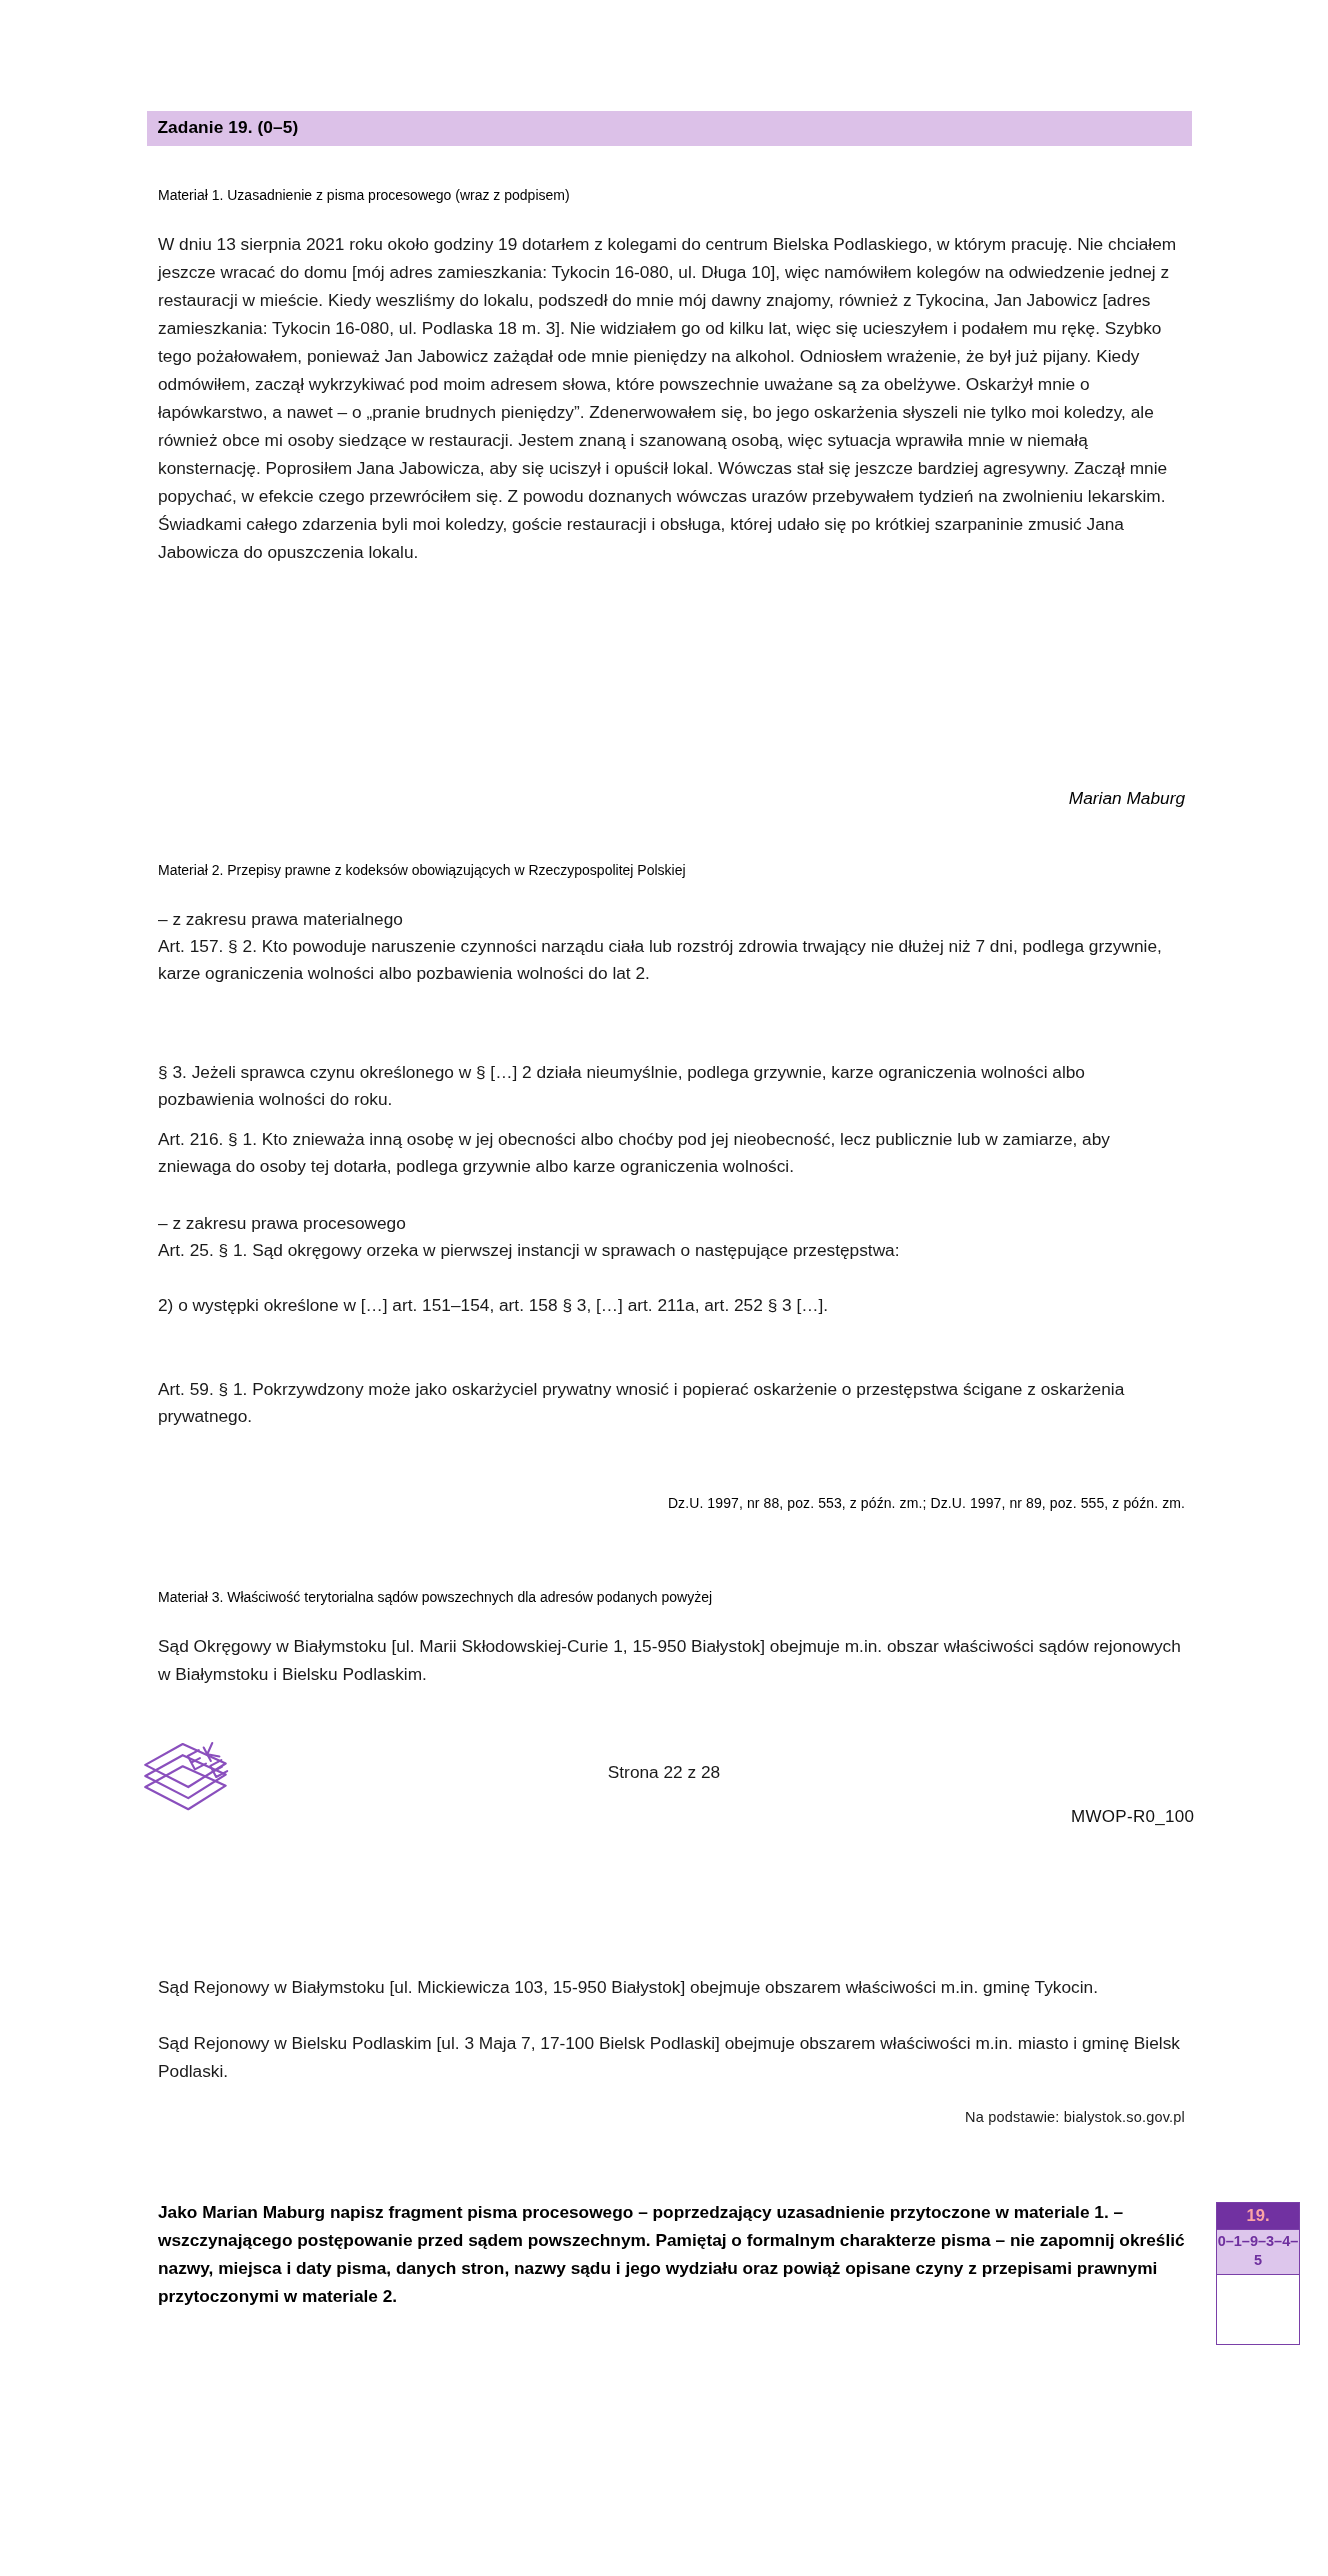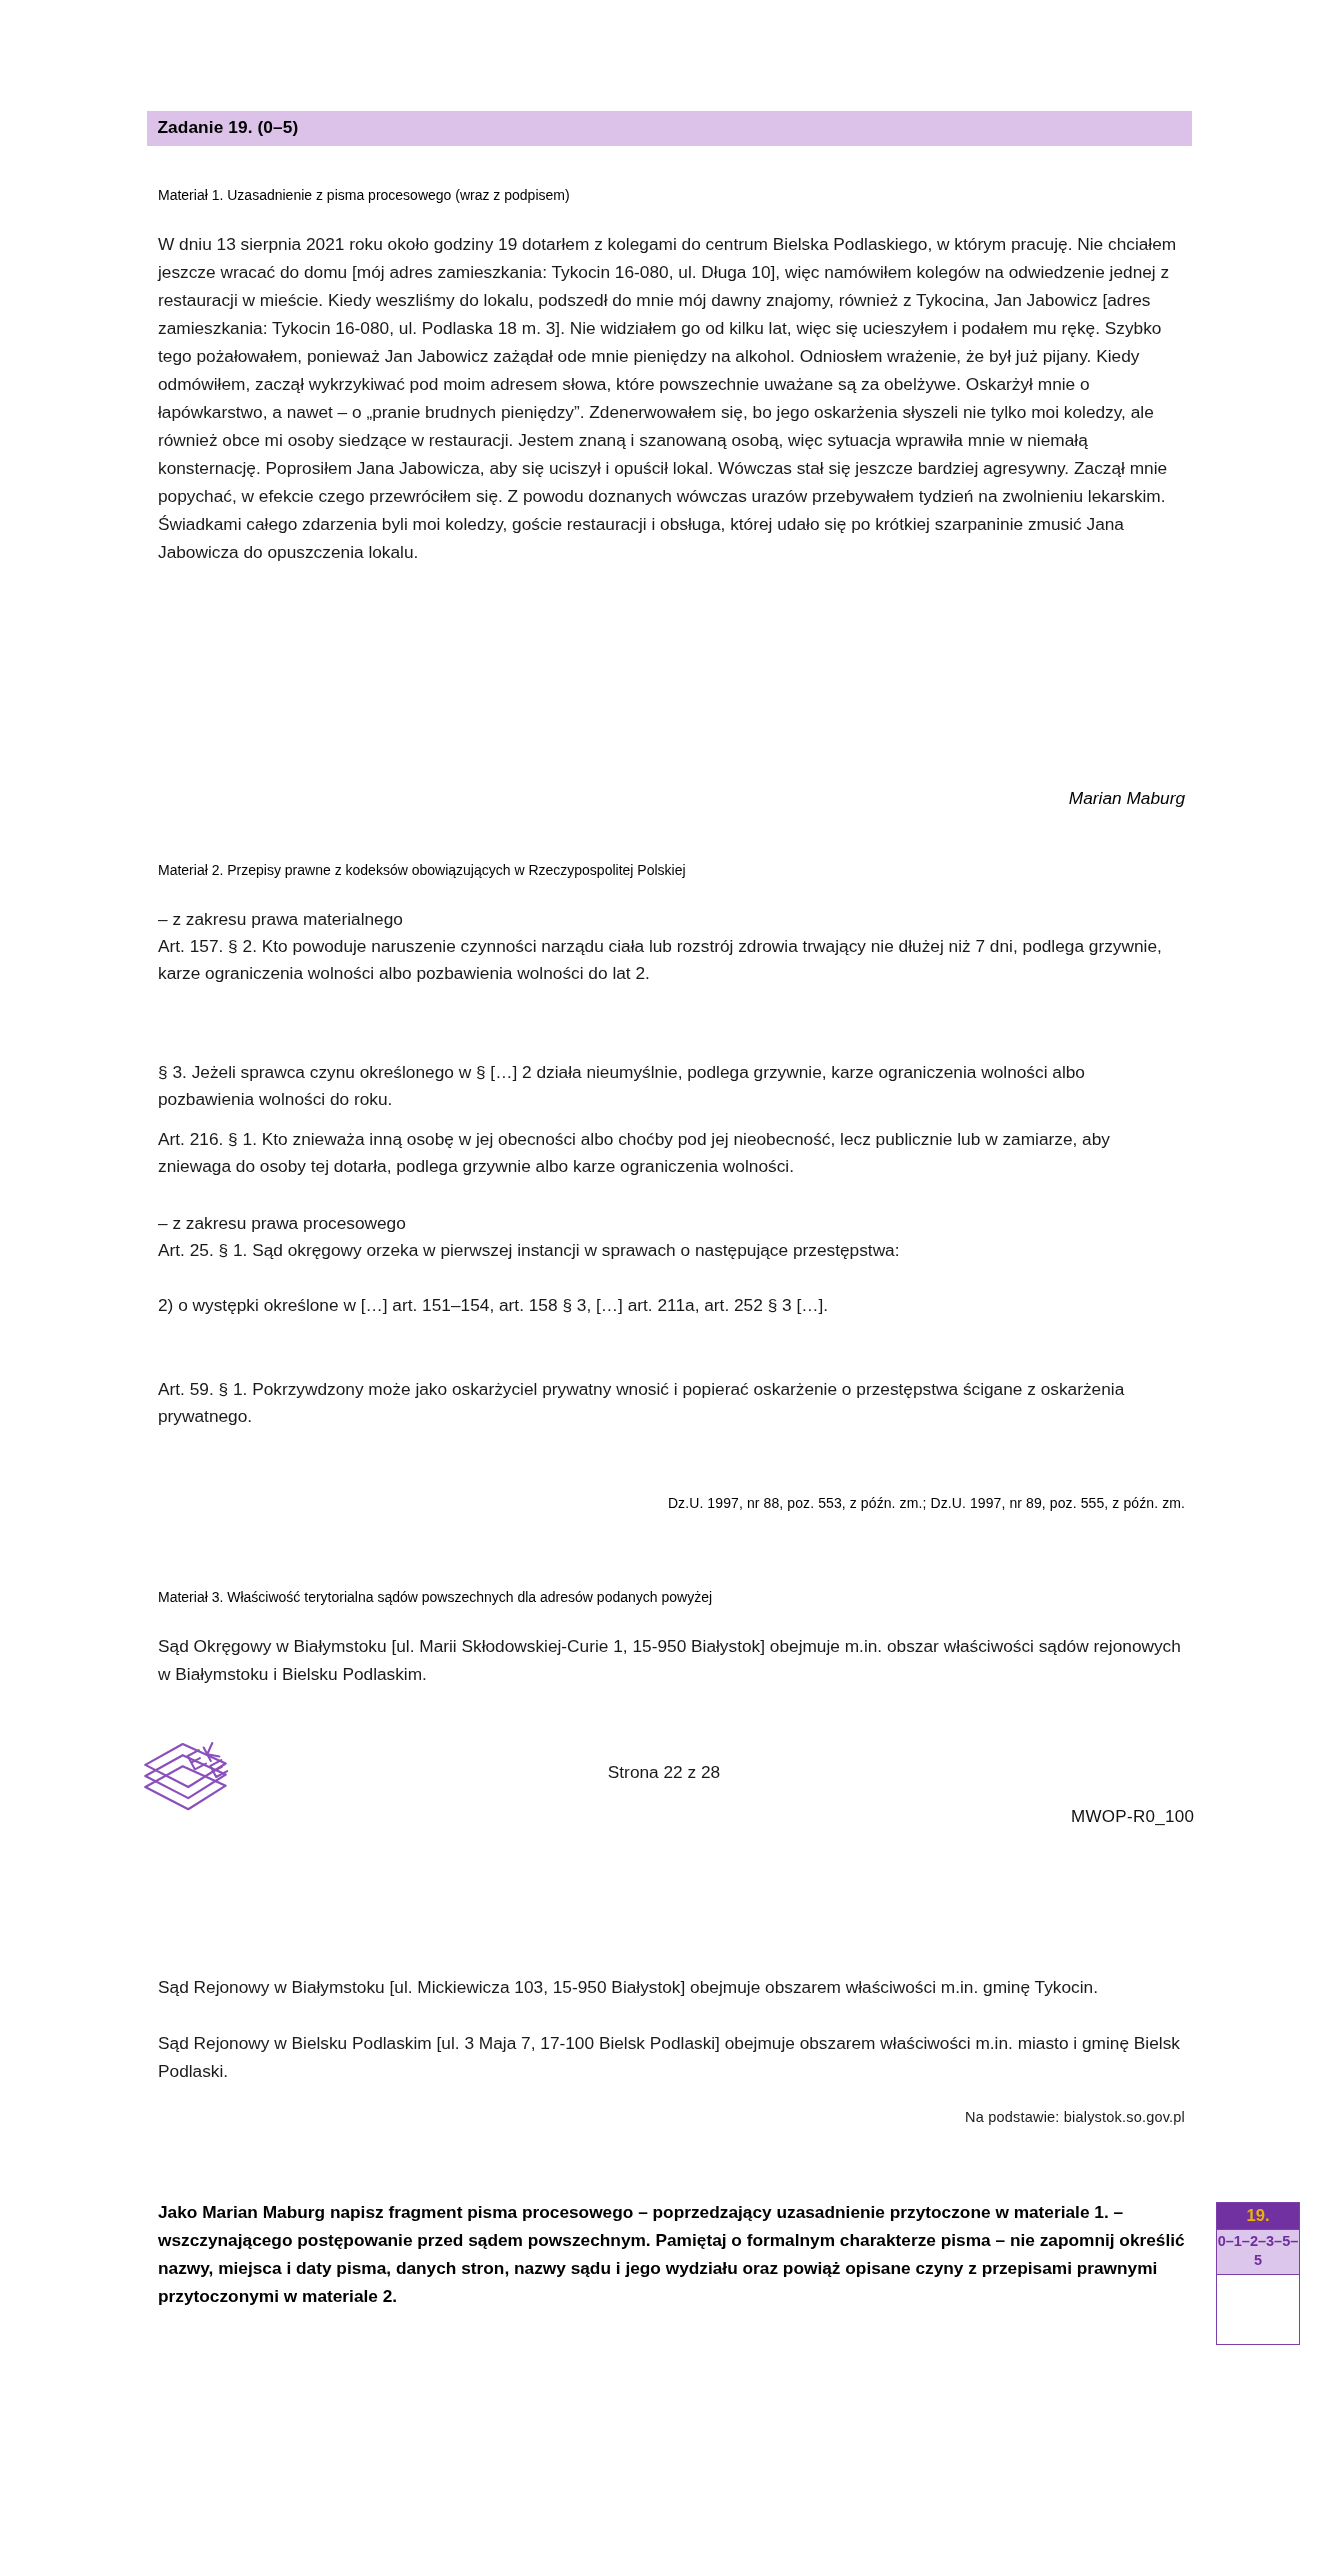--- a/index.html
+++ b/index.html
@@ -127,21 +127,21 @@
   .score-box {
     position: absolute;
     left: 1216px;
     top: 2202px;
     width: 82px;
     border: 1.4px solid #7a3fa8;
     background: #ffffff;
   }
   .score-num {
     background: #7131a1;
-    color: #eab308;
+    color: #fca5a5;
     font-size: 16.6px;
     font-weight: bold;
     text-align: center;
     padding: 3.5px 0 4.2px 0;
     line-height: 18px;
     border-bottom: 1.4px solid #7a3fa8;
   }
   .score-range {
     background: #ddc6ec;
     color: #6e2f9e;
@@ -225,18 +225,18 @@
 
     <div class="content p" style="top:133px;">Sąd Rejonowy w Bielsku Podlaskim [ul. 3 Maja 7, 17-100 Bielsk Podlaski] obejmuje obszarem właściwości m.in. miasto i gminę Bielsk Podlaski.</div>
 
     <div class="content src" style="top:210px; letter-spacing:0.2px;">Na podstawie: bialystok.so.gov.pl</div>
 
     <div class="content bold-task" style="top:302px; width:1031px;">Jako Marian Maburg napisz fragment pisma procesowego – poprzedzający uzasadnienie przytoczone w materiale 1. – wszczynającego postępowanie przed sądem powszechnym. Pamiętaj o formalnym charakterze pisma – nie zapomnij określić nazwy, miejsca i daty pisma, danych stron, nazwy sądu i jego wydziału oraz powiąż opisane czyny z przepisami prawnymi przytoczonymi w materiale 2.</div>
   </div>
 
   <div class="score-box">
     <div class="score-num">19.</div>
-    <div class="score-range">0–1–2–3–5–5</div>
+    <div class="score-range">0–1–9–3–4–5</div>
     <div class="score-blank"></div>
   </div>
 
 </div>
 
 
 </body></html>

